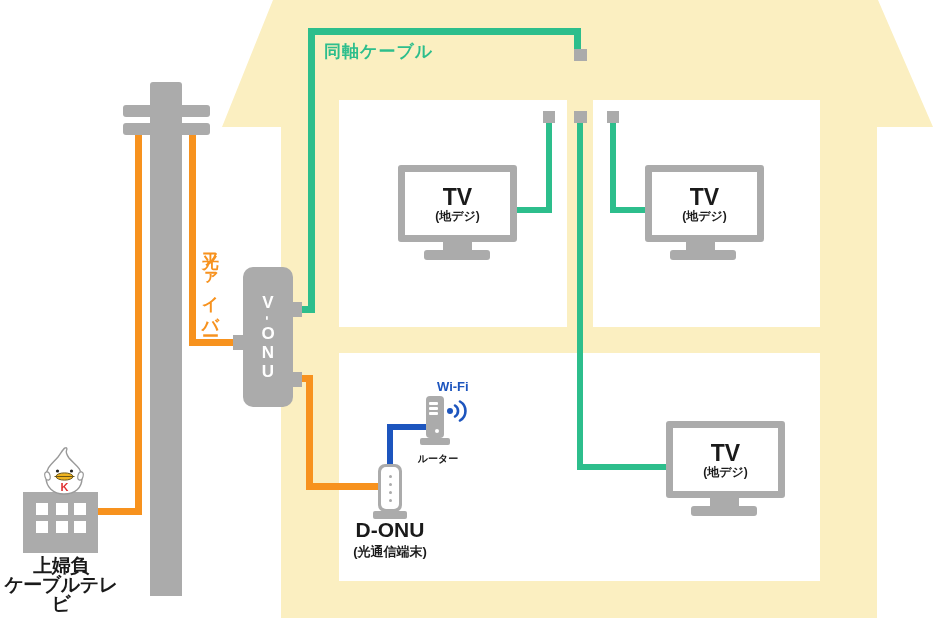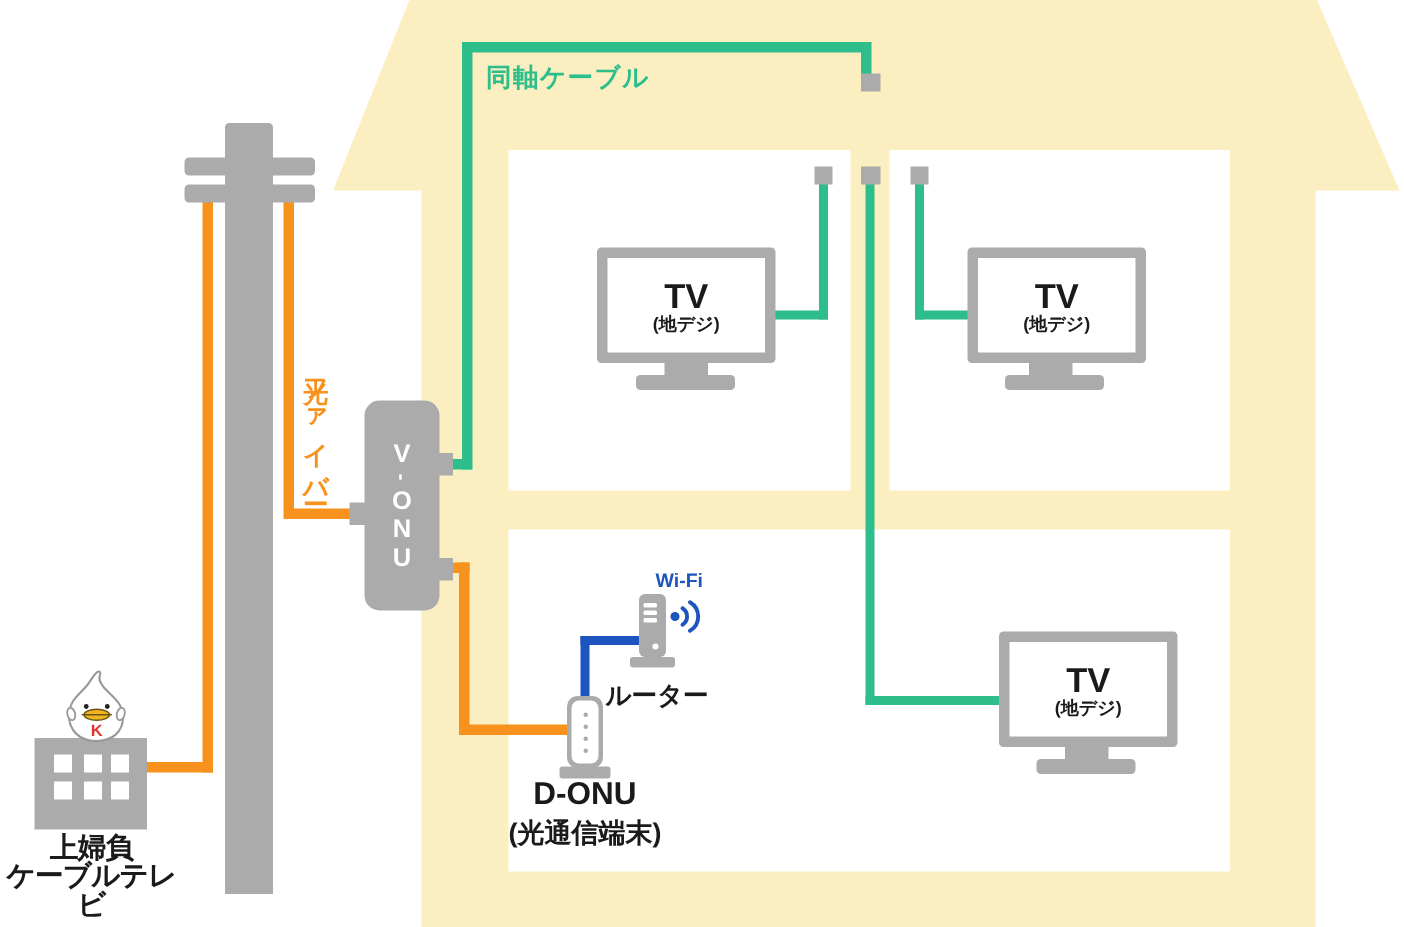--- a/index.html
+++ b/index.html
@@ -59,28 +59,28 @@
   #tv-b{left:645px;top:165px;} #tv-b-neck{left:686px;top:241px;} #tv-b-base{left:670px;top:250px;}
   #tv-c{left:666px;top:421px;} #tv-c-neck{left:710px;top:497px;} #tv-c-base{left:691px;top:506px;}
 
   
   #donu-outer{left:378px;top:464px;width:24px;height:48px;background:var(--gray,#ababab);border-radius:7px;}
   #donu-inner{left:381px;top:467px;width:18px;height:42px;background:#fff;border-radius:5px;
     display:flex;flex-direction:column;align-items:center;justify-content:center;gap:5px;}
   #donu-inner i{width:3px;height:3px;border-radius:50%;background:var(--gray,#ababab);}
   #donu-base{left:373px;top:511px;width:34px;height:8px;background:var(--gray,#ababab);border-radius:2px;}
   #donu-label{left:345px;top:518px;width:90px;text-align:center;font-size:21px;font-weight:bold;}
-  #donu-sub{left:335px;top:543px;width:110px;text-align:center;font-size:18px;font-weight:bold;}
+  #donu-sub{left:335px;top:543px;width:110px;text-align:center;font-size:13px;font-weight:bold;}
 
   
   #router-body{left:426px;top:396px;width:18px;height:42px;background:var(--gray,#ababab);border-radius:4px;}
   .router-line{position:absolute;left:3px;width:9px;height:3px;background:#fff;border-radius:1px;}
   #router-dot{position:absolute;left:9px;top:33px;width:4px;height:4px;border-radius:50%;background:#fff;}
   #router-base{left:420px;top:438px;width:30px;height:7px;background:var(--gray,#ababab);border-radius:2px;}
-  #router-label{left:398px;top:452px;width:80px;text-align:center;font-size:17px;font-weight:bold;}
+  #router-label{left:398px;top:452px;width:80px;text-align:center;font-size:10px;font-weight:bold;}
   #wifi-label{left:437px;top:379px;width:40px;text-align:left;font-size:13px;font-weight:bold;color:var(--blue,#1d55be);}
   #wifi-icon{left:446px;top:400px;}
 </style>
 </head>
 <body>
 
 <div class="stage">
 
   <svg class="full" width="936" height="618" viewBox="0 0 936 618">
     <polygon points="281,618 281,127 222,127 273,0 878,0 933,127 877,127 877,618" fill="var(--house,#FBEFC1)"></polygon>

